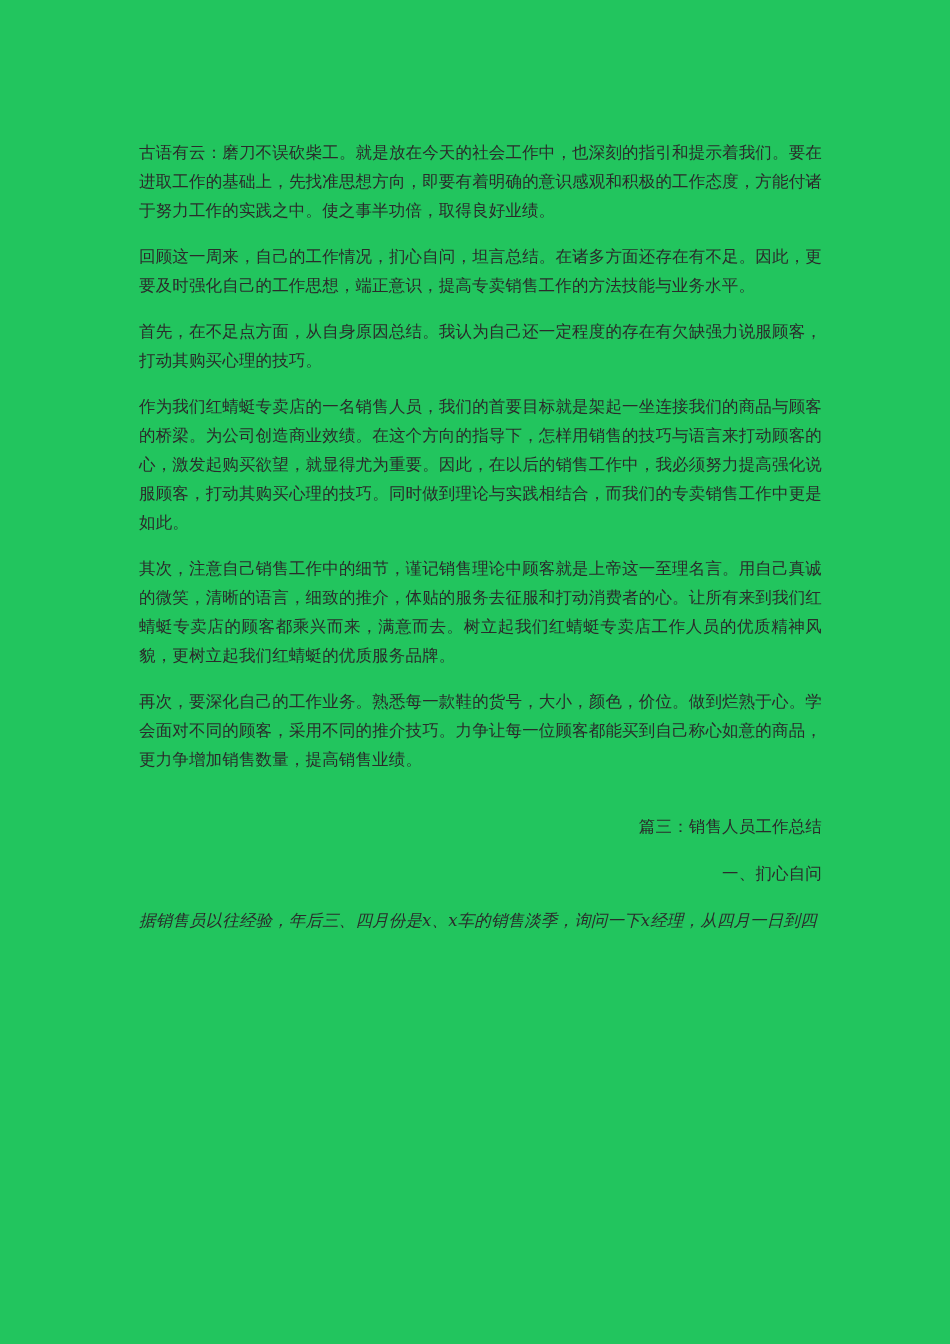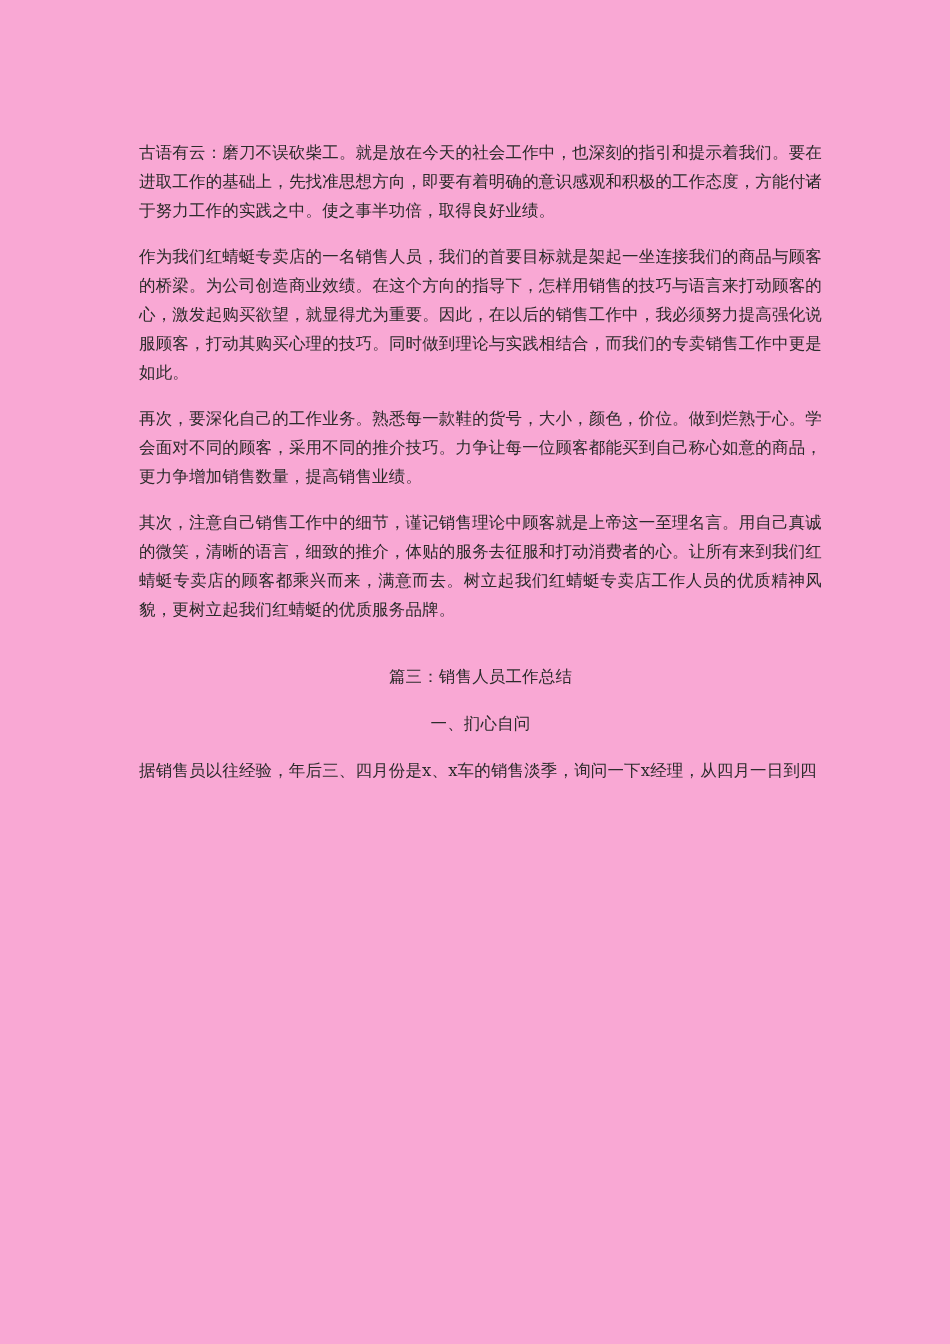--- a/index.html
+++ b/index.html
@@ -4,21 +4,21 @@
 <style>
   html, body {
     margin: 0;
     padding: 0;
     background: #ffffff;
   }
   .page {
     position: relative;
     width: 950px;
     height: 1344px;
-    background: #f9a8d4;
+    background: #22c55e;
     overflow: hidden;
     font-family: "DejaVu Serif", "Liberation Serif", serif;
   }
   .doc-body {
     position: absolute;
     left: 139px;
     top: 138px;
     width: 683px;
   }
   p.para {
@@ -27,41 +27,44 @@
     line-height: 29px;
     color: #2b2b2b;
     text-align: justify;
     text-justify: inter-character;
     letter-spacing: 0.15px;
     word-break: break-all;
     text-indent: 0;
   }
   p.para:last-child {
     margin-bottom: 12px;
+    font-style: italic;
   }
   p.para.single {
-    text-align: center;
+    text-align: right;
     margin-bottom: 18px;
   }
   p.spacer-before {
     margin-top: 38px;
   }
   p.tail {
     text-align: left;
   }
 </style>
 </head>
 <body>
 
 <div class="page">
   <div class="doc-body">
 
     <p class="para">古语有云：磨刀不误砍柴工。就是放在今天的社会工作中，也深刻的指引和提示着我们。要在进取工作的基础上，先找准思想方向，即要有着明确的意识感观和积极的工作态度，方能付诸于努力工作的实践之中。使之事半功倍，取得良好业绩。</p>
+    <p class="para">回顾这一周来，自己的工作情况，扪心自问，坦言总结。在诸多方面还存在有不足。因此，更要及时强化自己的工作思想，端正意识，提高专卖销售工作的方法技能与业务水平。</p>
+    <p class="para">首先，在不足点方面，从自身原因总结。我认为自己还一定程度的存在有欠缺强力说服顾客，打动其购买心理的技巧。</p>
     <p class="para">作为我们红蜻蜓专卖店的一名销售人员，我们的首要目标就是架起一坐连接我们的商品与顾客的桥梁。为公司创造商业效绩。在这个方向的指导下，怎样用销售的技巧与语言来打动顾客的心，激发起购买欲望，就显得尤为重要。因此，在以后的销售工作中，我必须努力提高强化说服顾客，打动其购买心理的技巧。同时做到理论与实践相结合，而我们的专卖销售工作中更是如此。</p>
+    <p class="para">其次，注意自己销售工作中的细节，谨记销售理论中顾客就是上帝这一至理名言。用自己真诚的微笑，清晰的语言，细致的推介，体贴的服务去征服和打动消费者的心。让所有来到我们红蜻蜓专卖店的顾客都乘兴而来，满意而去。树立起我们红蜻蜓专卖店工作人员的优质精神风貌，更树立起我们红蜻蜓的优质服务品牌。</p>
     <p class="para">再次，要深化自己的工作业务。熟悉每一款鞋的货号，大小，颜色，价位。做到烂熟于心。学会面对不同的顾客，采用不同的推介技巧。力争让每一位顾客都能买到自己称心如意的商品，更力争增加销售数量，提高销售业绩。</p>
-    <p class="para">其次，注意自己销售工作中的细节，谨记销售理论中顾客就是上帝这一至理名言。用自己真诚的微笑，清晰的语言，细致的推介，体贴的服务去征服和打动消费者的心。让所有来到我们红蜻蜓专卖店的顾客都乘兴而来，满意而去。树立起我们红蜻蜓专卖店工作人员的优质精神风貌，更树立起我们红蜻蜓的优质服务品牌。</p>
 
     <p class="para single spacer-before">篇三：销售人员工作总结</p>
     <p class="para single">一、扪心自问</p>
     <p class="para tail">据销售员以往经验，年后三、四月份是x、x车的销售淡季，询问一下x经理，从四月一日到四</p>
 
   </div>
 </div>
 
 </body></html>

